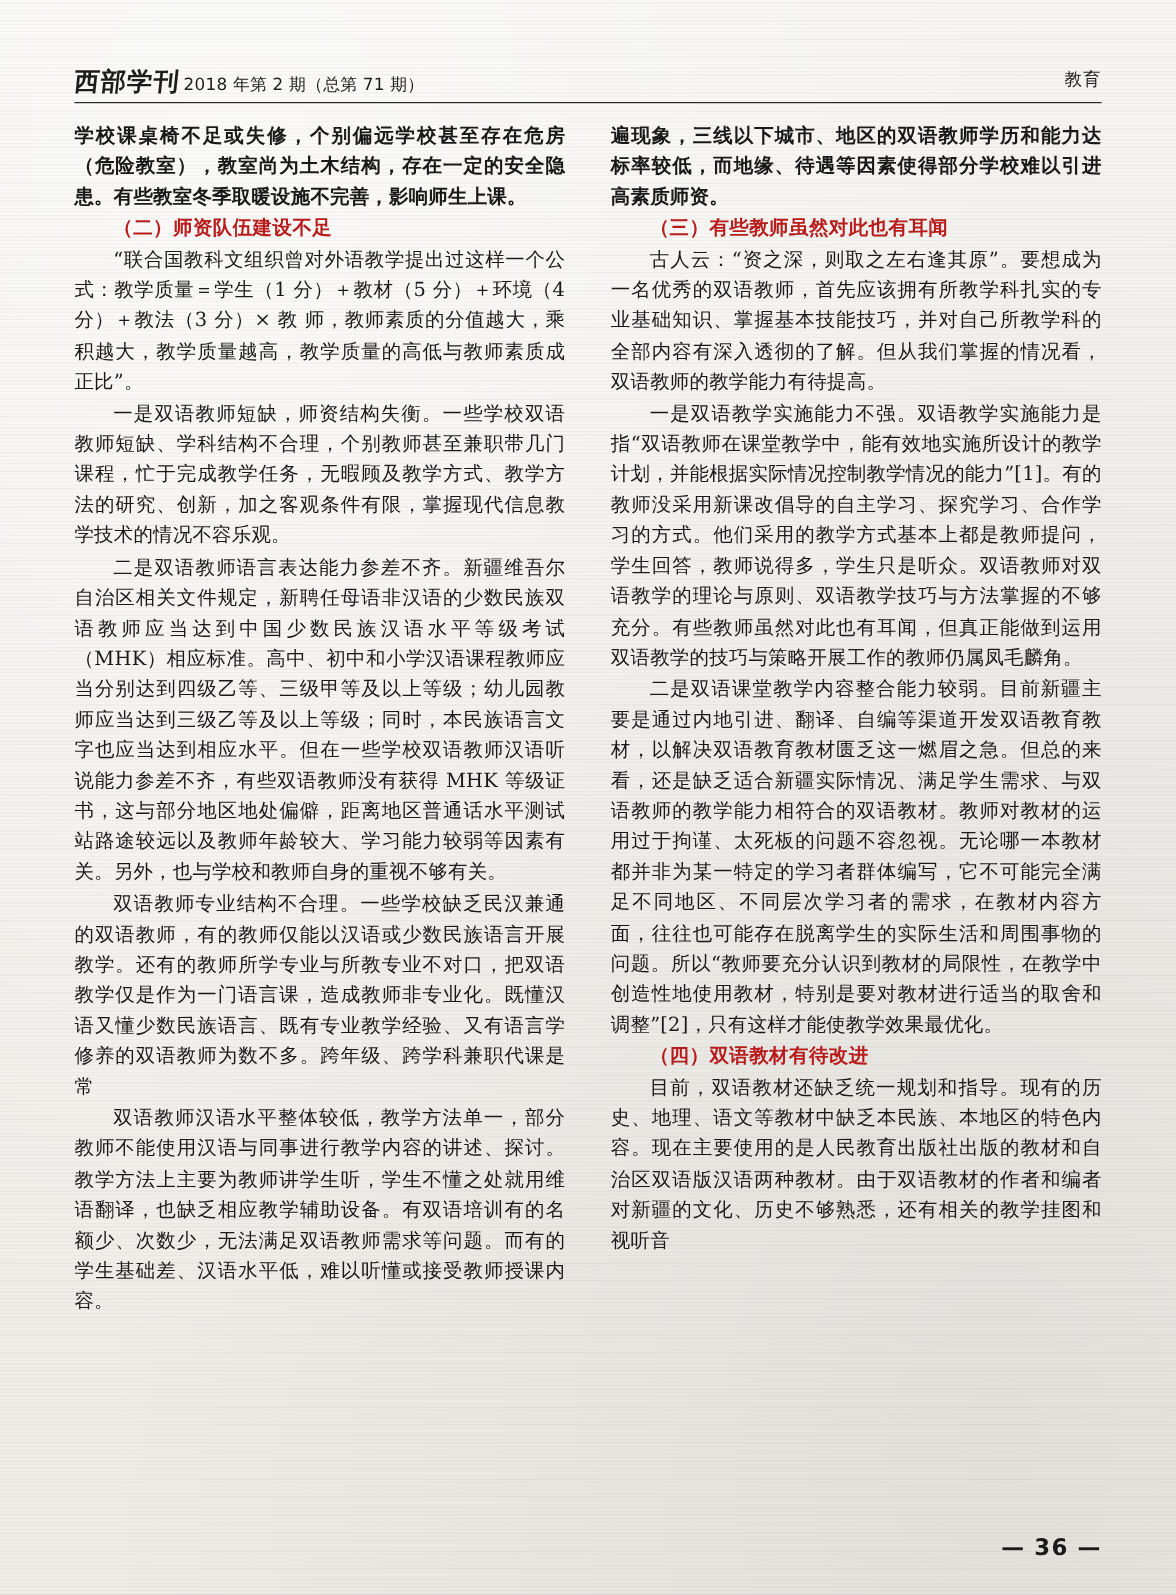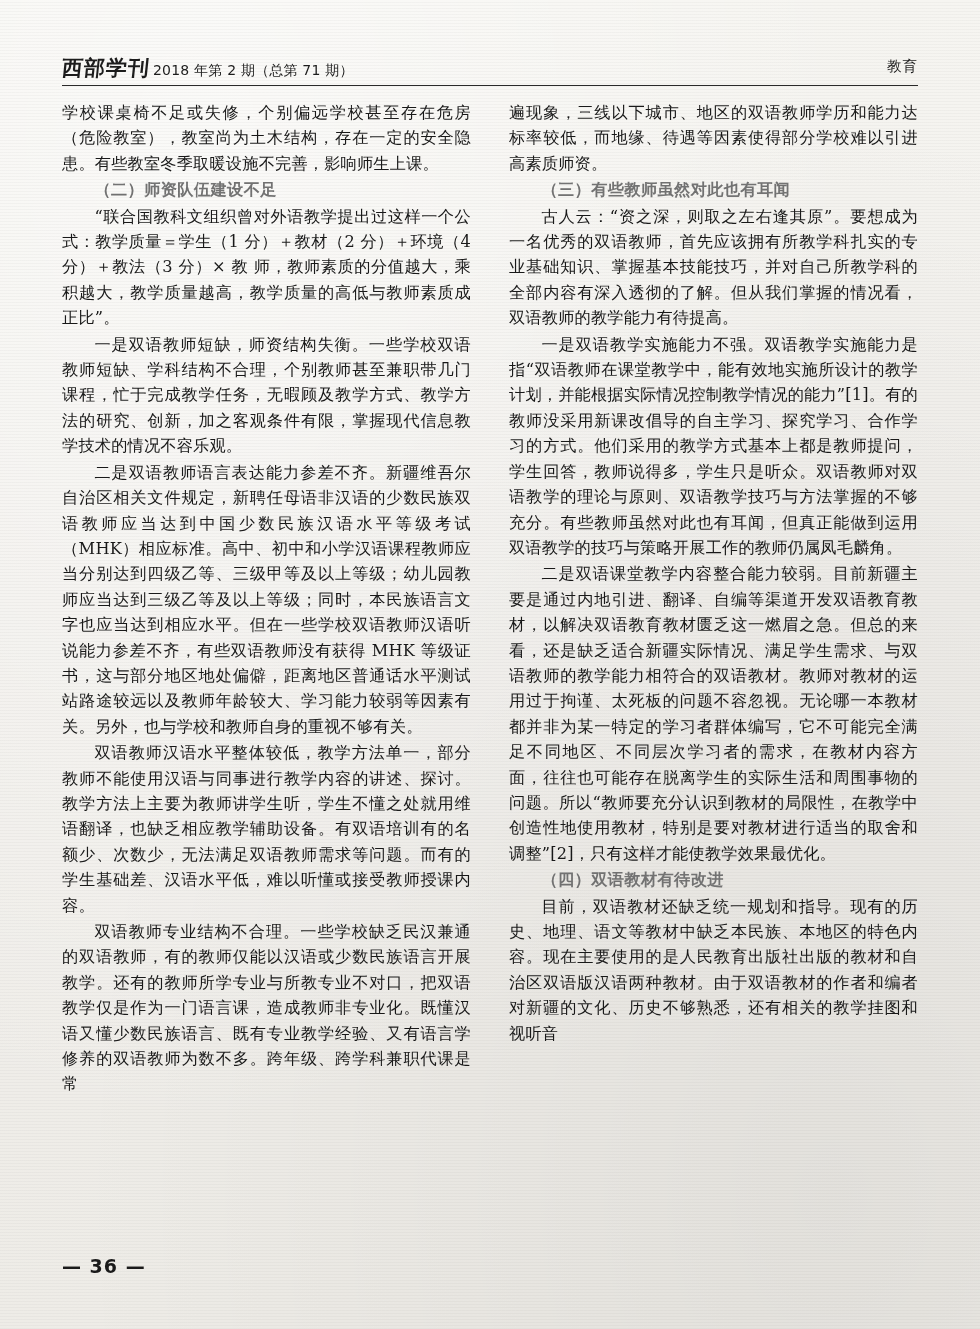--- a/index.html
+++ b/index.html
@@ -97,37 +97,39 @@
     font-size: 16.2px;
     line-height: 25.4px;
     color: #191919;
     text-align: justify;
     text-justify: inter-ideograph;
     text-indent: 2em;
     letter-spacing: 0.2px;
   }
   p.para.noindent {
     text-indent: 0;
+    font-weight: bold;
   }
   p.heading {
     margin: 0 0 1px 0;
     font-family: "DejaVu Serif", "Liberation Serif", serif;
     font-size: 16.2px;
     line-height: 25.4px;
-    color: #737373;
+    color: #b91c1c;
     text-indent: 2em;
     font-weight: bold;
     letter-spacing: 0.4px;
   }
   
   .footer {
     position: absolute;
     left: 62px;
-    bottom: 52px;
+    bottom: 28px;
     width: 856px;
+    text-align: right;
   }
   .page-number {
     font-family: "DejaVu Sans", "Liberation Sans", sans-serif;
     font-size: 19px;
     font-weight: bold;
     color: #1a1a1a;
     letter-spacing: 1px;
   }
   
   .grain {
@@ -154,25 +156,25 @@
       </div>
       <div class="header-right">教育</div>
       <div class="rule"></div>
     </div>
 
     <div class="columns">
 
       <div class="col">
         <p class="para noindent">学校课桌椅不足或失修，个别偏远学校甚至存在危房（危险教室），教室尚为土木结构，存在一定的安全隐患。有些教室冬季取暖设施不完善，影响师生上课。</p>
         <p class="heading">（二）师资队伍建设不足</p>
-        <p class="para">“联合国教科文组织曾对外语教学提出过这样一个公式：教学质量＝学生（1 分）＋教材（2 分）＋环境（4 分）＋教法（3 分）× 教 师，教师素质的分值越大，乘积越大，教学质量越高，教学质量的高低与教师素质成正比”。</p>
+        <p class="para">“联合国教科文组织曾对外语教学提出过这样一个公式：教学质量＝学生（1 分）＋教材（5 分）＋环境（4 分）＋教法（3 分）× 教 师，教师素质的分值越大，乘积越大，教学质量越高，教学质量的高低与教师素质成正比”。</p>
         <p class="para">一是双语教师短缺，师资结构失衡。一些学校双语教师短缺、学科结构不合理，个别教师甚至兼职带几门课程，忙于完成教学任务，无暇顾及教学方式、教学方法的研究、创新，加之客观条件有限，掌握现代信息教学技术的情况不容乐观。</p>
         <p class="para">二是双语教师语言表达能力参差不齐。新疆维吾尔自治区相关文件规定，新聘任母语非汉语的少数民族双语教师应当达到中国少数民族汉语水平等级考试（MHK）相应标准。高中、初中和小学汉语课程教师应当分别达到四级乙等、三级甲等及以上等级；幼儿园教师应当达到三级乙等及以上等级；同时，本民族语言文字也应当达到相应水平。但在一些学校双语教师汉语听说能力参差不齐，有些双语教师没有获得 MHK 等级证书，这与部分地区地处偏僻，距离地区普通话水平测试站路途较远以及教师年龄较大、学习能力较弱等因素有关。另外，也与学校和教师自身的重视不够有关。</p>
+        <p class="para">双语教师专业结构不合理。一些学校缺乏民汉兼通的双语教师，有的教师仅能以汉语或少数民族语言开展教学。还有的教师所学专业与所教专业不对口，把双语教学仅是作为一门语言课，造成教师非专业化。既懂汉语又懂少数民族语言、既有专业教学经验、又有语言学修养的双语教师为数不多。跨年级、跨学科兼职代课是常</p>
         <p class="para">双语教师汉语水平整体较低，教学方法单一，部分教师不能使用汉语与同事进行教学内容的讲述、探讨。教学方法上主要为教师讲学生听，学生不懂之处就用维语翻译，也缺乏相应教学辅助设备。有双语培训有的名额少、次数少，无法满足双语教师需求等问题。而有的学生基础差、汉语水平低，难以听懂或接受教师授课内容。</p>
-        <p class="para">双语教师专业结构不合理。一些学校缺乏民汉兼通的双语教师，有的教师仅能以汉语或少数民族语言开展教学。还有的教师所学专业与所教专业不对口，把双语教学仅是作为一门语言课，造成教师非专业化。既懂汉语又懂少数民族语言、既有专业教学经验、又有语言学修养的双语教师为数不多。跨年级、跨学科兼职代课是常</p>
       </div>
 
       <div class="col">
         <p class="para noindent">遍现象，三线以下城市、地区的双语教师学历和能力达标率较低，而地缘、待遇等因素使得部分学校难以引进高素质师资。</p>
         <p class="heading">（三）有些教师虽然对此也有耳闻</p>
         <p class="para">古人云：“资之深，则取之左右逢其原”。要想成为一名优秀的双语教师，首先应该拥有所教学科扎实的专业基础知识、掌握基本技能技巧，并对自己所教学科的全部内容有深入透彻的了解。但从我们掌握的情况看，双语教师的教学能力有待提高。</p>
         <p class="para">一是双语教学实施能力不强。双语教学实施能力是指“双语教师在课堂教学中，能有效地实施所设计的教学计划，并能根据实际情况控制教学情况的能力”[1]。有的教师没采用新课改倡导的自主学习、探究学习、合作学习的方式。他们采用的教学方式基本上都是教师提问，学生回答，教师说得多，学生只是听众。双语教师对双语教学的理论与原则、双语教学技巧与方法掌握的不够充分。有些教师虽然对此也有耳闻，但真正能做到运用双语教学的技巧与策略开展工作的教师仍属凤毛麟角。</p>
         <p class="para">二是双语课堂教学内容整合能力较弱。目前新疆主要是通过内地引进、翻译、自编等渠道开发双语教育教材，以解决双语教育教材匮乏这一燃眉之急。但总的来看，还是缺乏适合新疆实际情况、满足学生需求、与双语教师的教学能力相符合的双语教材。教师对教材的运用过于拘谨、太死板的问题不容忽视。无论哪一本教材都并非为某一特定的学习者群体编写，它不可能完全满足不同地区、不同层次学习者的需求，在教材内容方面，往往也可能存在脱离学生的实际生活和周围事物的问题。所以“教师要充分认识到教材的局限性，在教学中创造性地使用教材，特别是要对教材进行适当的取舍和调整”[2]，只有这样才能使教学效果最优化。</p>
         <p class="heading">（四）双语教材有待改进</p>
         <p class="para">目前，双语教材还缺乏统一规划和指导。现有的历史、地理、语文等教材中缺乏本民族、本地区的特色内容。现在主要使用的是人民教育出版社出版的教材和自治区双语版汉语两种教材。由于双语教材的作者和编者对新疆的文化、历史不够熟悉，还有相关的教学挂图和视听音</p>

